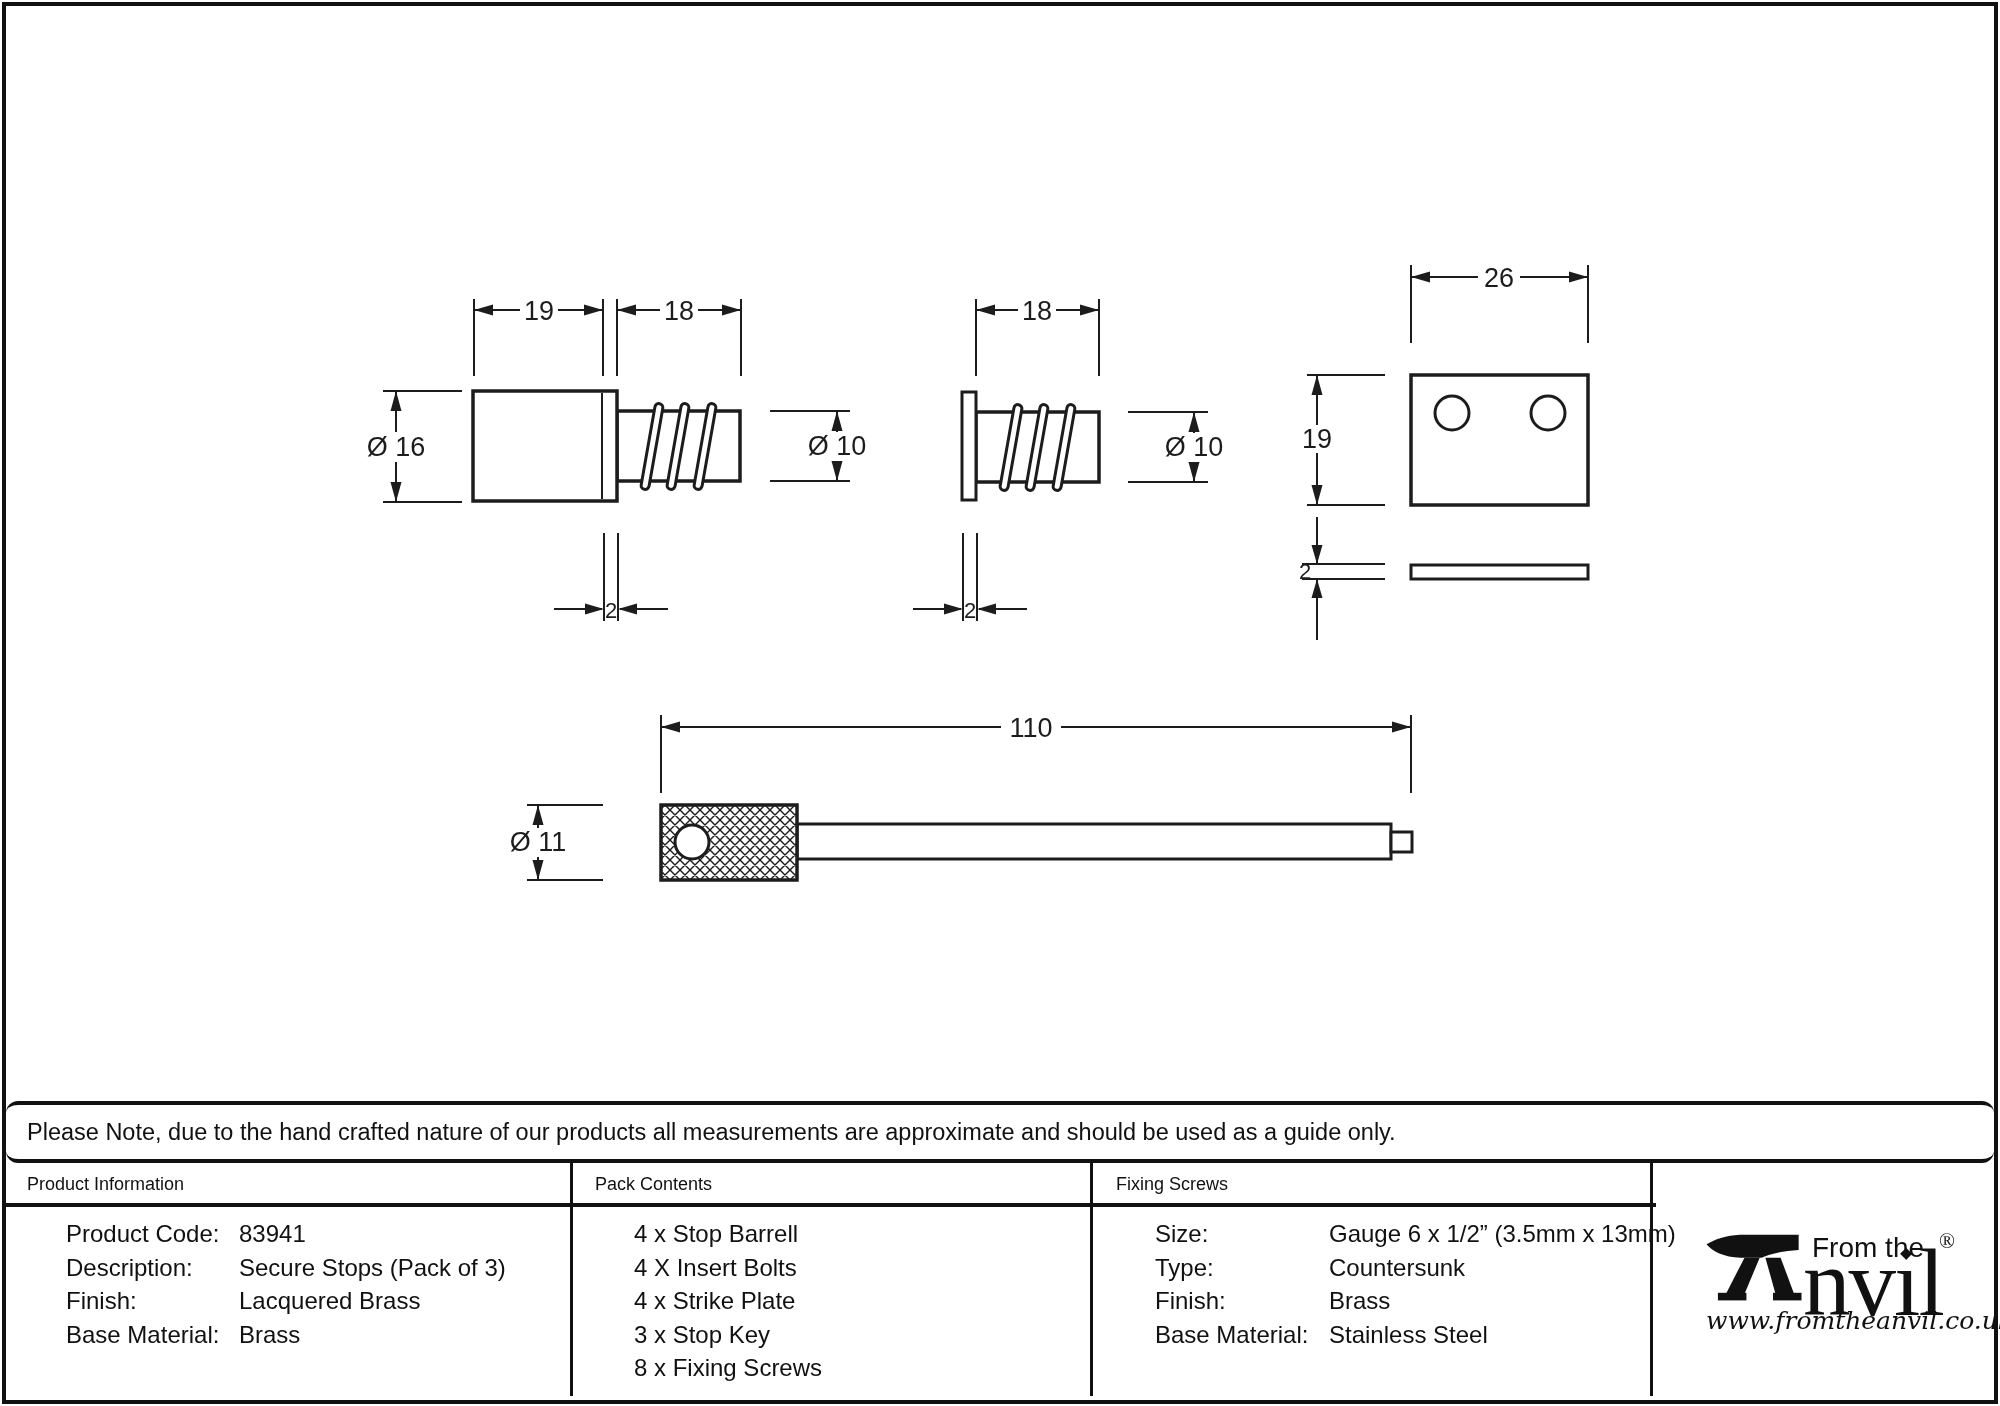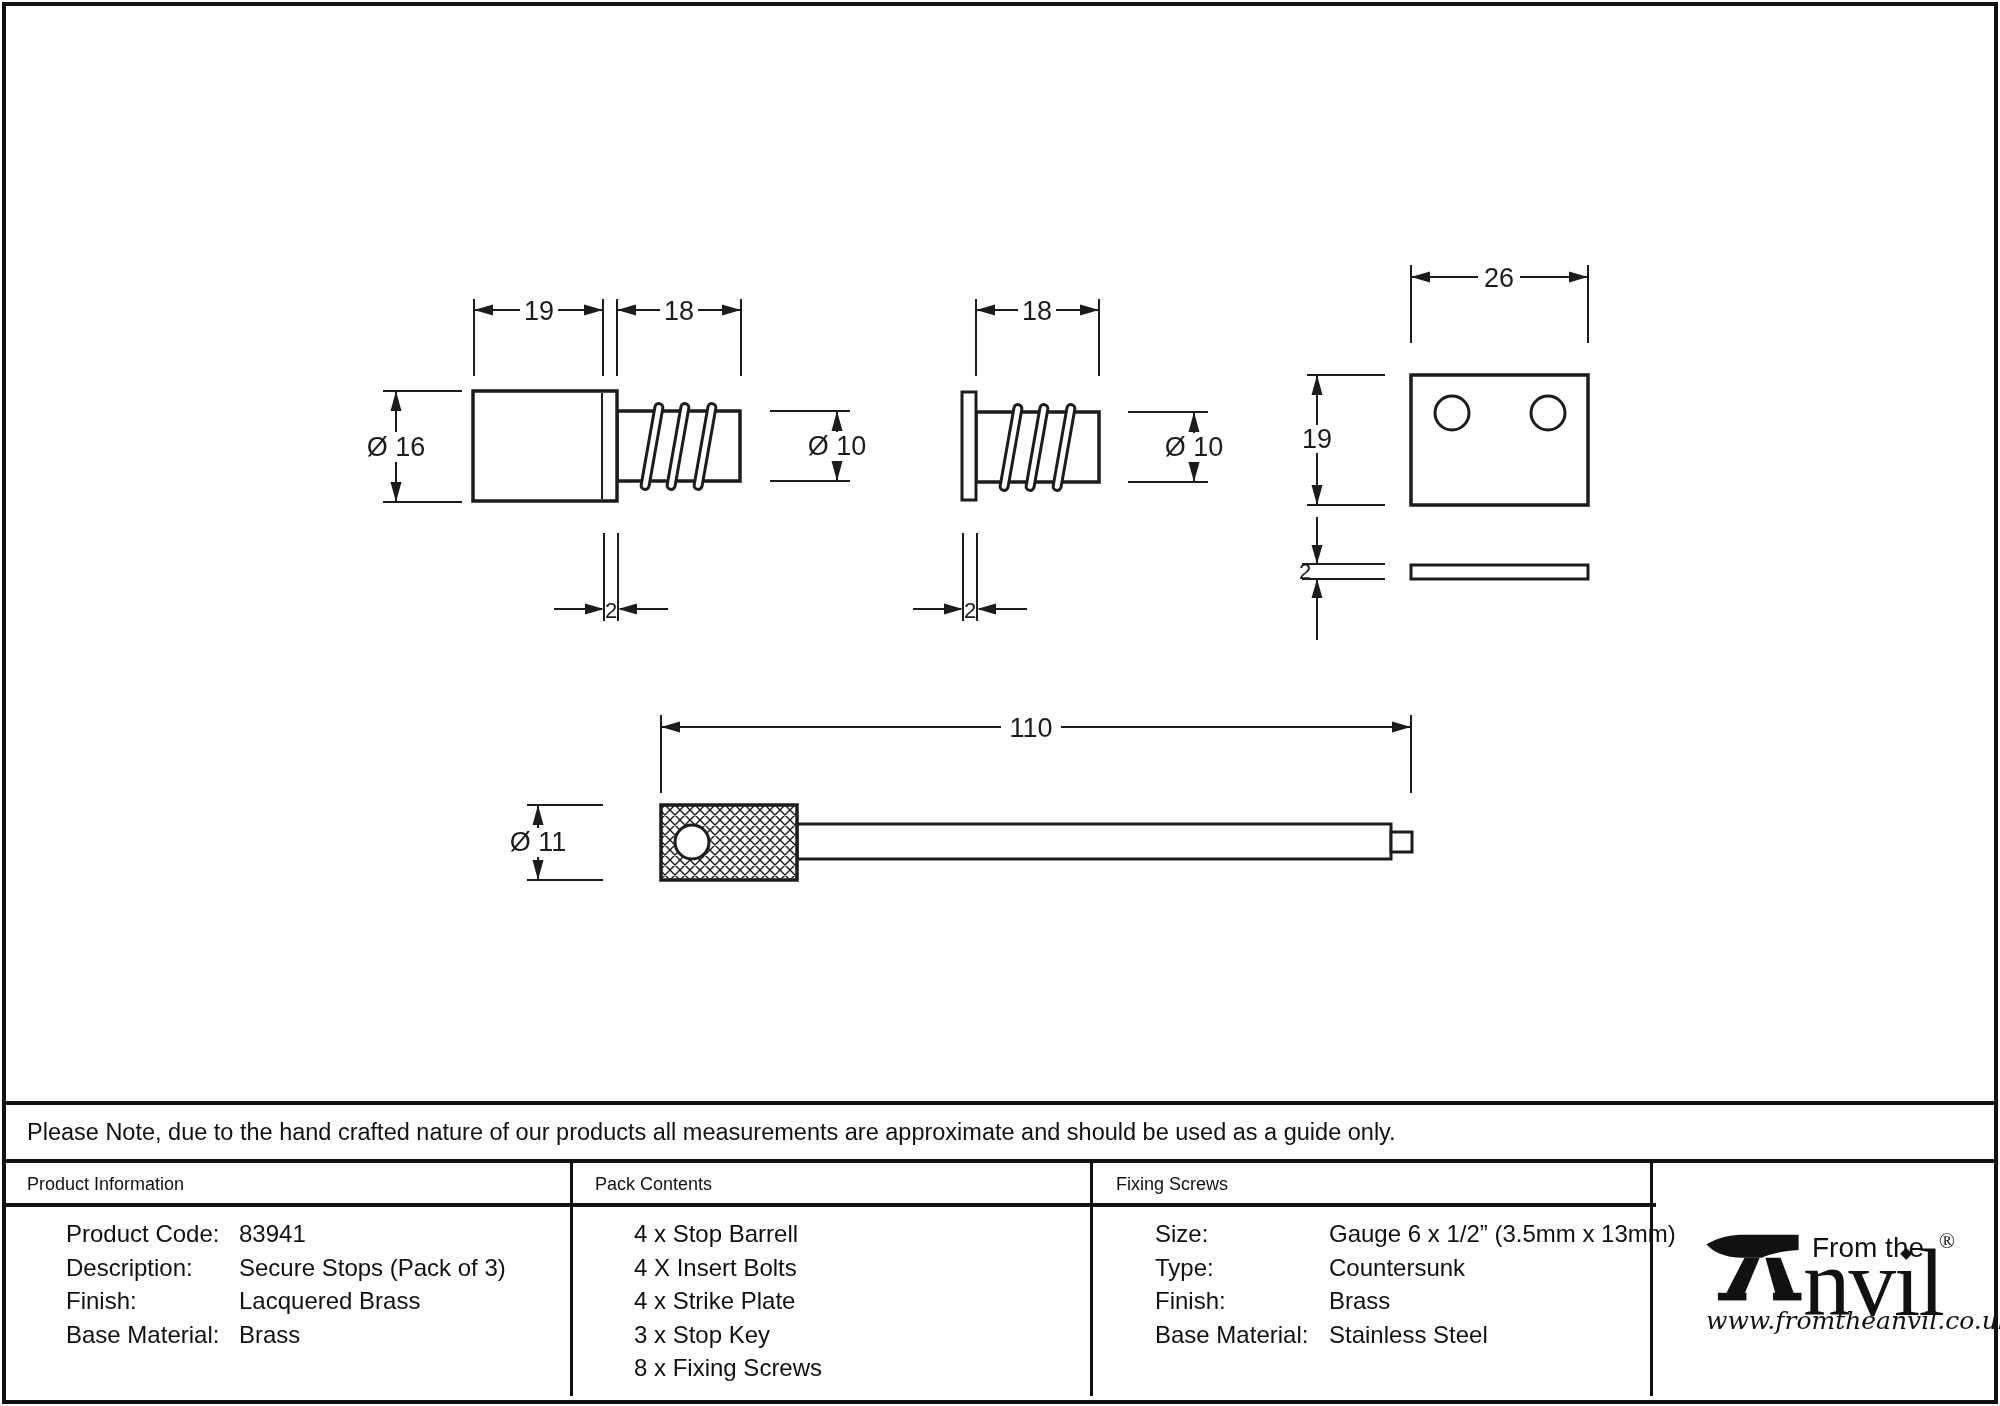--- a/index.html
+++ b/index.html
@@ -10,21 +10,21 @@
   .drawings line{stroke:#1c1c1c;stroke-width:2;}
   .drawings .part{stroke:#1c1c1c;stroke-width:3.5;fill:#fff;}
   .drawings .part-thin{stroke:#1c1c1c;stroke-width:3;fill:#fff;}
   .drawings polygon{fill:#1c1c1c;}
   .drawings .mask{fill:#fff;stroke:none;}
   .drawings text{font-family:"Liberation Sans",sans-serif;font-size:27px;fill:#1c1c1c;
                  text-anchor:middle;dominant-baseline:central;}
   .drawings text.small{font-size:22px;}
   .note-band{position:absolute;left:6px;top:1101px;width:1988px;height:62px;
              border-top:4px solid #111;border-bottom:4px solid #111;box-sizing:border-box;
-             display:flex;align-items:center;font-size:23.5px;}
+             display:flex;align-items:center;font-size:23.5px;border-radius:12px;}
   .note-band span{padding-left:21px;}
   .vdiv{position:absolute;top:1163px;height:233px;width:3px;background:#111;}
   .hdr-underline{position:absolute;top:1203px;left:6px;width:1650px;height:4px;background:#111;}
   .col-hdr{position:absolute;top:1169px;font-size:18px;line-height:30px;}
   .tbody{position:absolute;top:1217px;font-size:24px;}
   .trow{position:relative;height:33.5px;line-height:33.5px;white-space:nowrap;margin-left:39px;}
   .trow .lbl{position:absolute;left:0;text-align:center;}
   .pi-body .val{position:absolute;left:173px;}
   .fs-body .val{position:absolute;left:174px;}
   .logo{position:absolute;left:1653px;top:1163px;width:337px;height:233px;}

